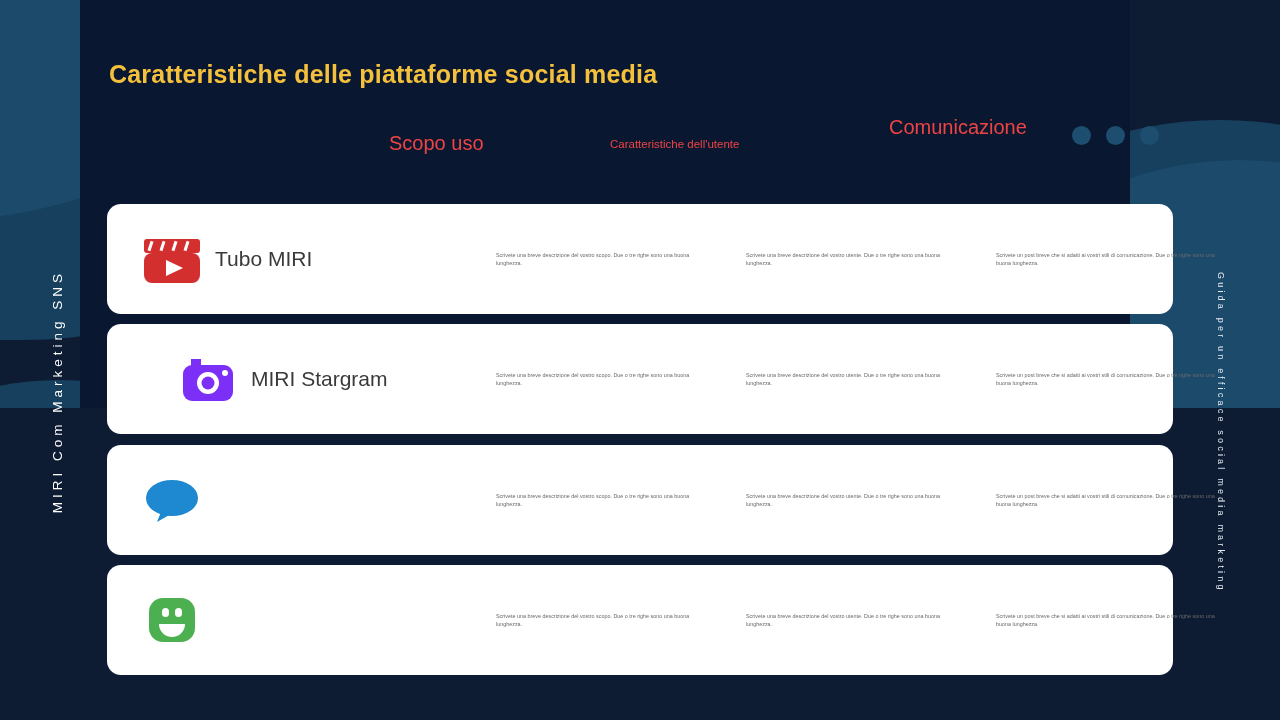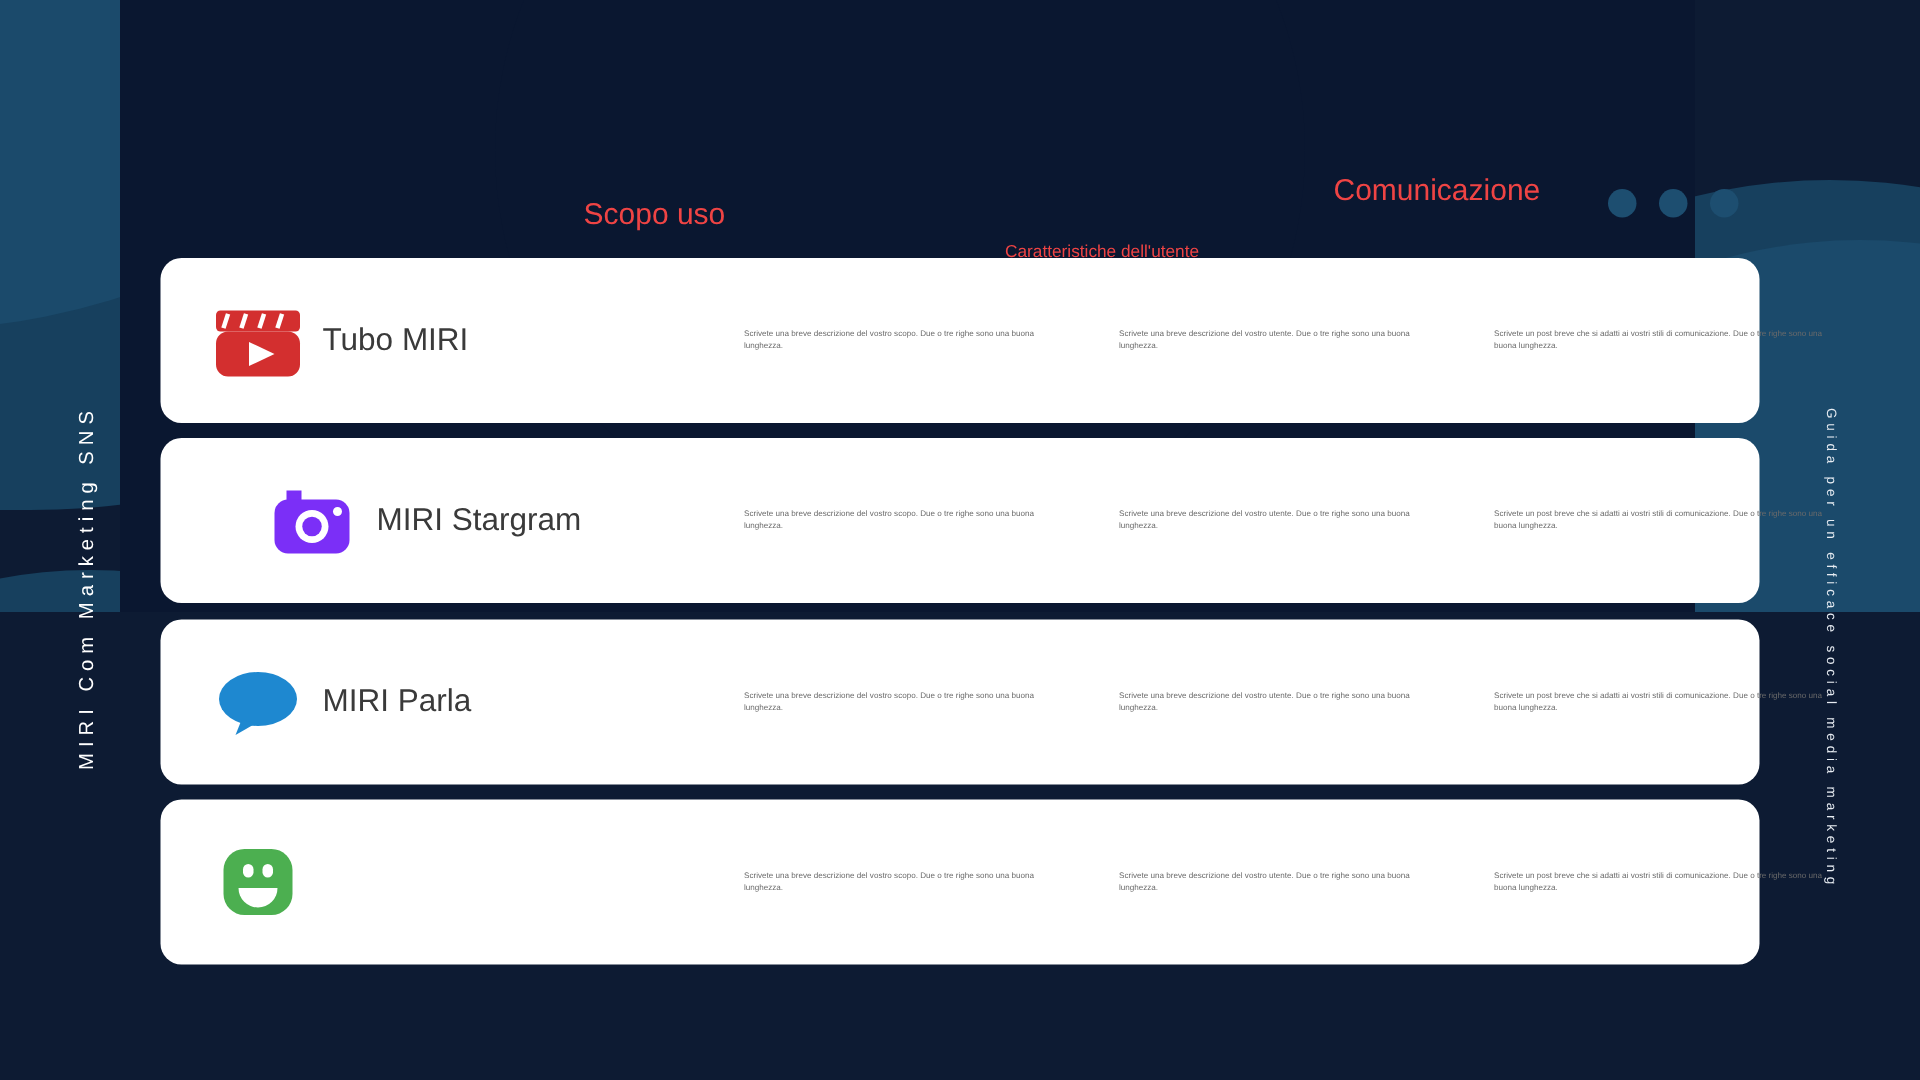--- a/index.html
+++ b/index.html
@@ -119,21 +119,21 @@
   }
 
   
   .col-head {
     position: absolute;
     color: #ef4444;
   }
   .col-head.big { font-size: 20px; }
   .col-head.small { font-size: 11.5px; }
   #col-head-1 { left: 389px; top: 132px; }
-  #col-head-2 { left: 670px; top: 138px; margin-top: 24px; }
+  #col-head-2 { left: 610px; top: 138px; }
   #col-head-3 { left: 889px; top: 116px; }
 
   
   .dots {
     position: absolute;
     left: 1072px;
     top: 126px;
     display: flex;
     gap: 15px;
   }
@@ -146,20 +146,21 @@
   
   .row {
     position: absolute;
     left: 107px;
     width: 1066px;
     height: 110px;
     background: #ffffff;
     border-radius: 14px;
     display: flex;
     align-items: center;
+    margin-top: 32px;
   }
   #row-0 { top: 172px; }
   #row-1 { top: 292px; padding-left: 36px; }
   #row-2 { top: 413px; }
   #row-3 { top: 533px; }
 
   .row-icon {
     width: 62px; height: 52px;
     margin-left: 34px;
     flex: 0 0 auto;
@@ -199,20 +200,21 @@
     <div class="shape-rightcircle"></div>
     <div class="shape-rightcircle-inner"></div>
     <div class="shape-darkplate"></div>
     <div class="shape-darkcurve"></div>
     <div class="shape-darkplate2"></div>
   </div>
 
   <div class="vlabel vlabel-left">MIRI Com Marketing SNS</div>
   <div class="vlabel vlabel-right">Guida per un efficace social media marketing</div>
 
+  <div class="title">Caratteristiche delle piattaforme social media</div>
 
   <div class="col-head big" id="col-head-1">Scopo uso</div>
   <div class="col-head small" id="col-head-2">Caratteristiche dell'utente</div>
   <div class="col-head big" id="col-head-3">Comunicazione</div>
 
   <div class="dots">
     <div class="dot"></div>
     <div class="dot"></div>
     <div class="dot"></div>
   </div>
@@ -253,21 +255,20 @@
     <div class="cell cell-3">Scrivete un post breve che si adatti ai vostri stili di comunicazione. Due o tre righe sono una buona lunghezza.</div>
   </div>
 
   <div class="row" id="row-2">
     <div class="row-icon">
       <svg class="ic" viewBox="0 0 62 52">
         <ellipse cx="31" cy="24" rx="26" ry="18" fill="#1e88d0"></ellipse>
         <path d="M20 38 L16 48 L30 40 Z" fill="#1e88d0"></path>
       </svg>
     </div>
-    <div class="row-label">MIRI Parla</div>
     <div class="cell cell-1">Scrivete una breve descrizione del vostro scopo. Due o tre righe sono una buona lunghezza.</div>
     <div class="cell cell-2">Scrivete una breve descrizione del vostro utente. Due o tre righe sono una buona lunghezza.</div>
     <div class="cell cell-3">Scrivete un post breve che si adatti ai vostri stili di comunicazione. Due o tre righe sono una buona lunghezza.</div>
   </div>
 
   <div class="row" id="row-3">
     <div class="row-icon">
       <svg class="ic" viewBox="0 0 62 52">
         <rect x="8" y="4" width="46" height="44" rx="14" fill="#4caf50"></rect>
         <rect x="21" y="14" width="7" height="9" rx="3.5" fill="#ffffff"></rect>

